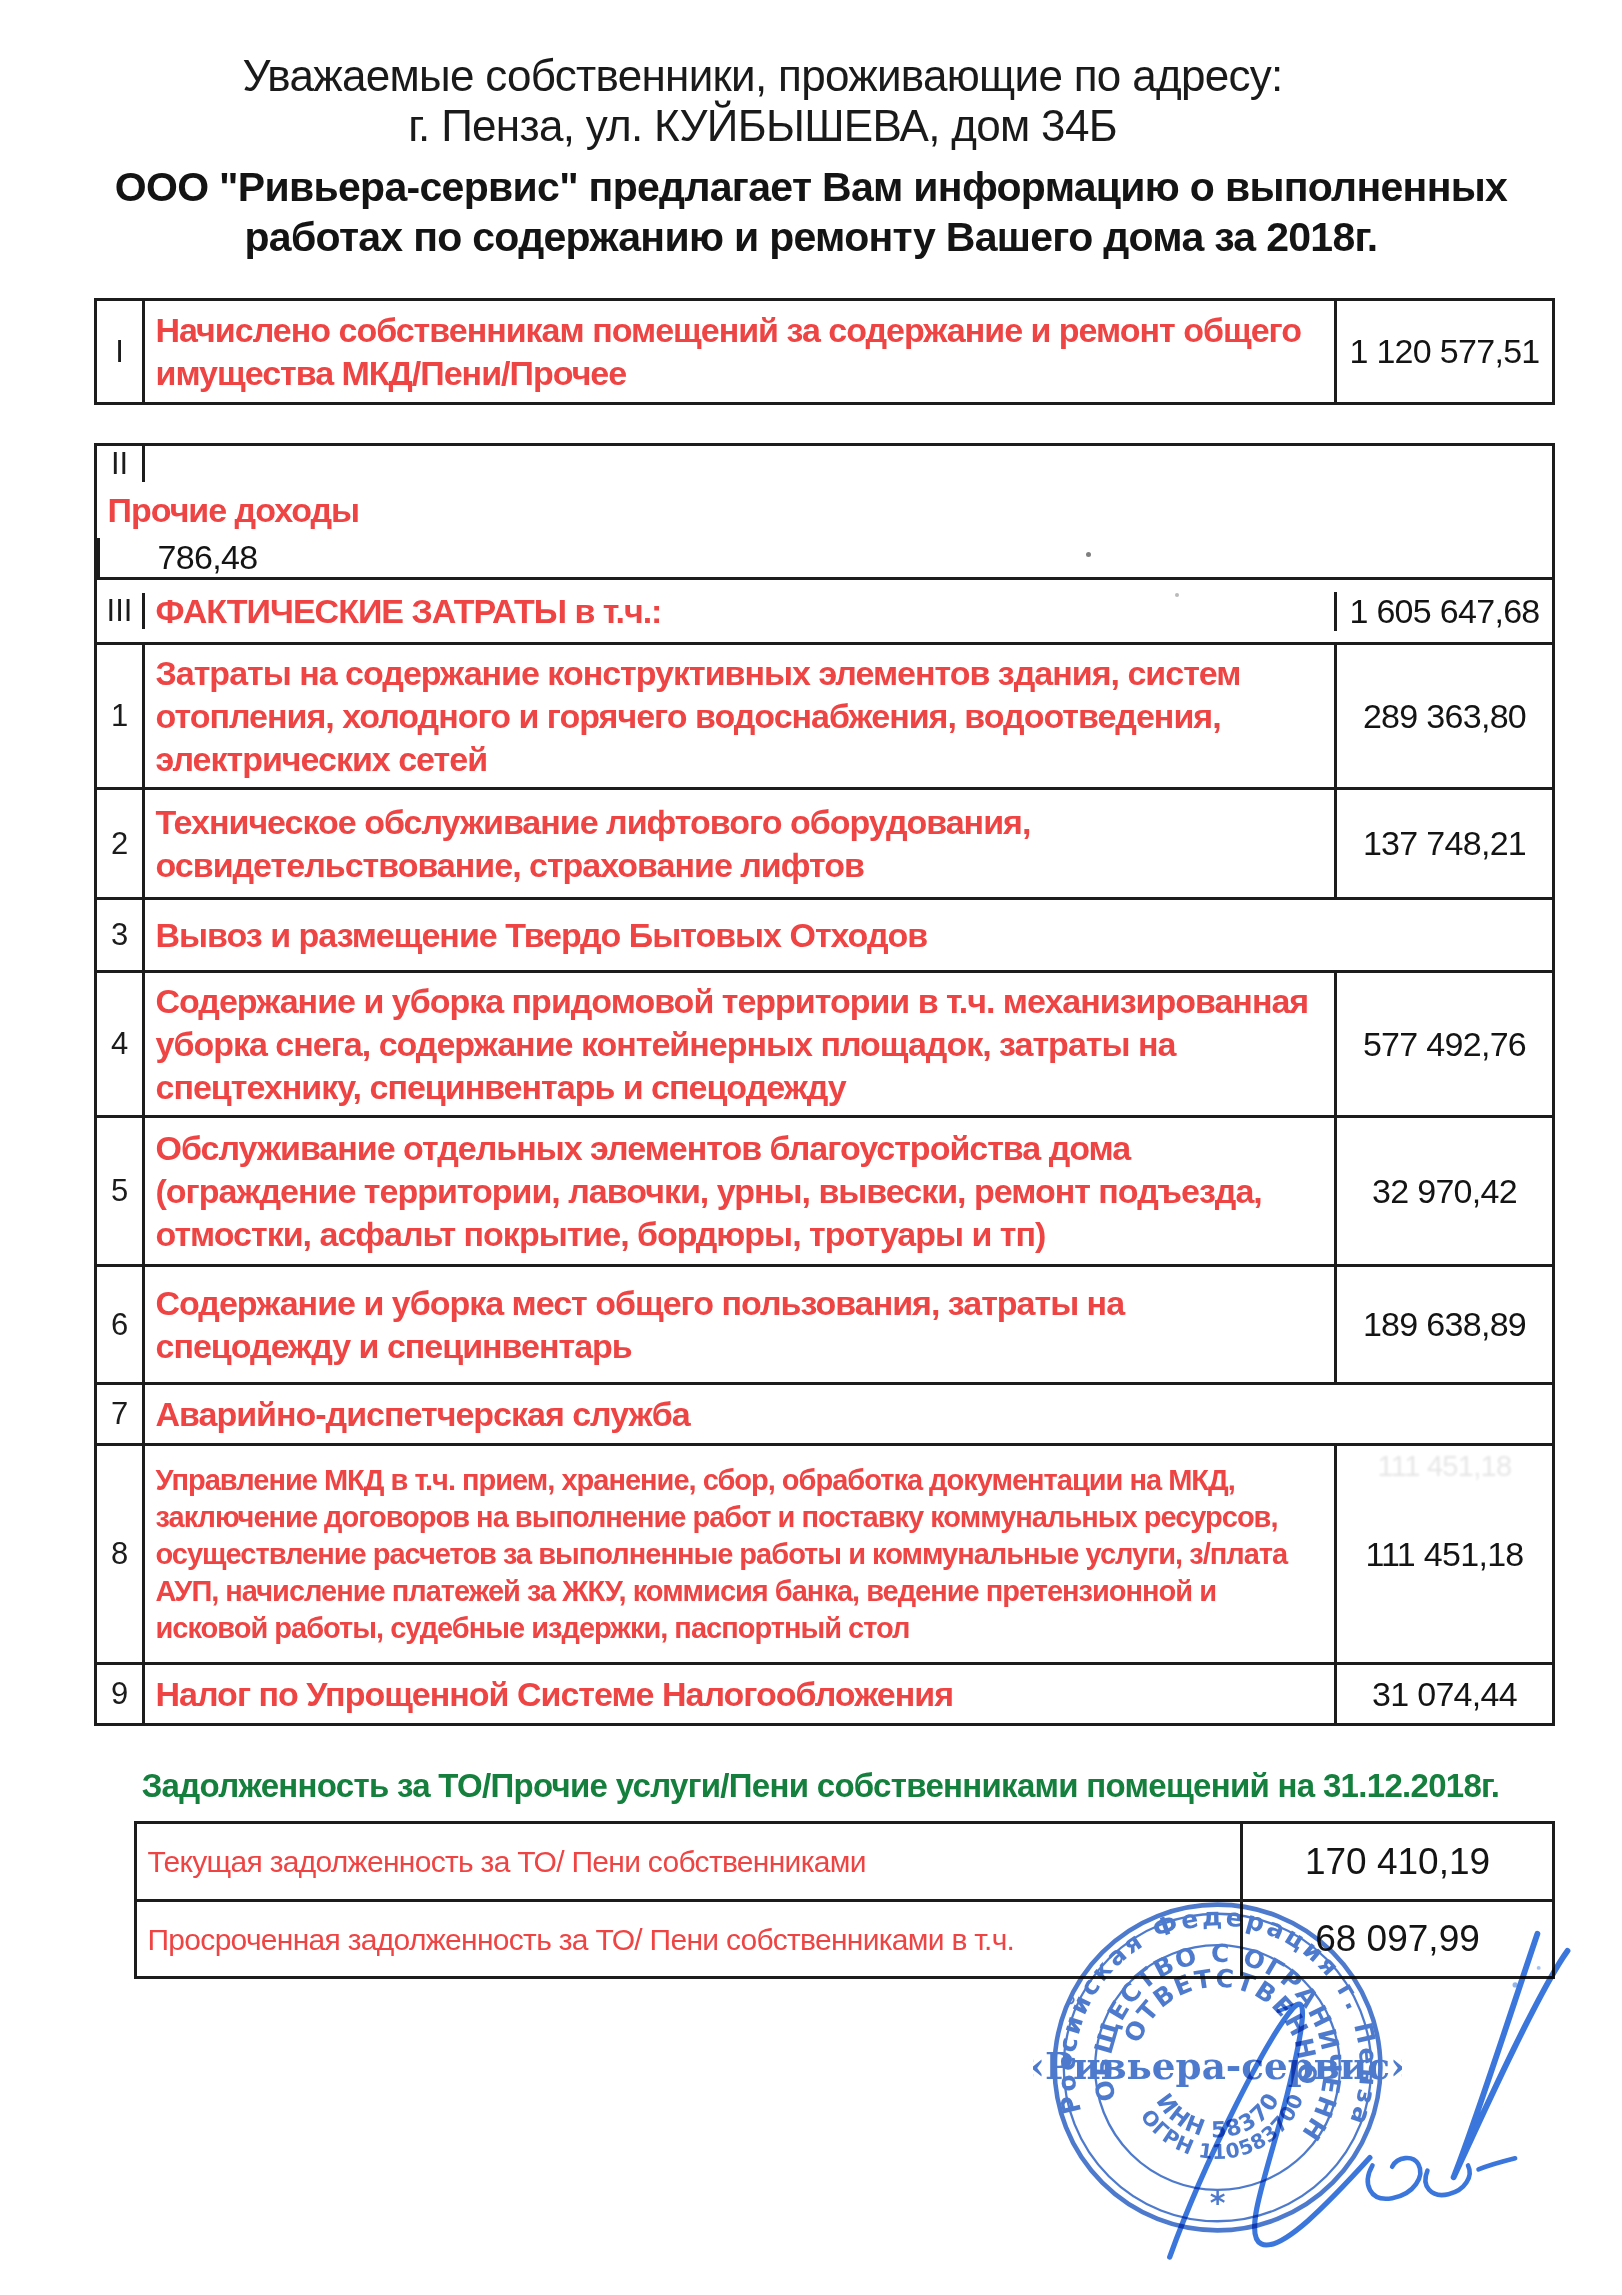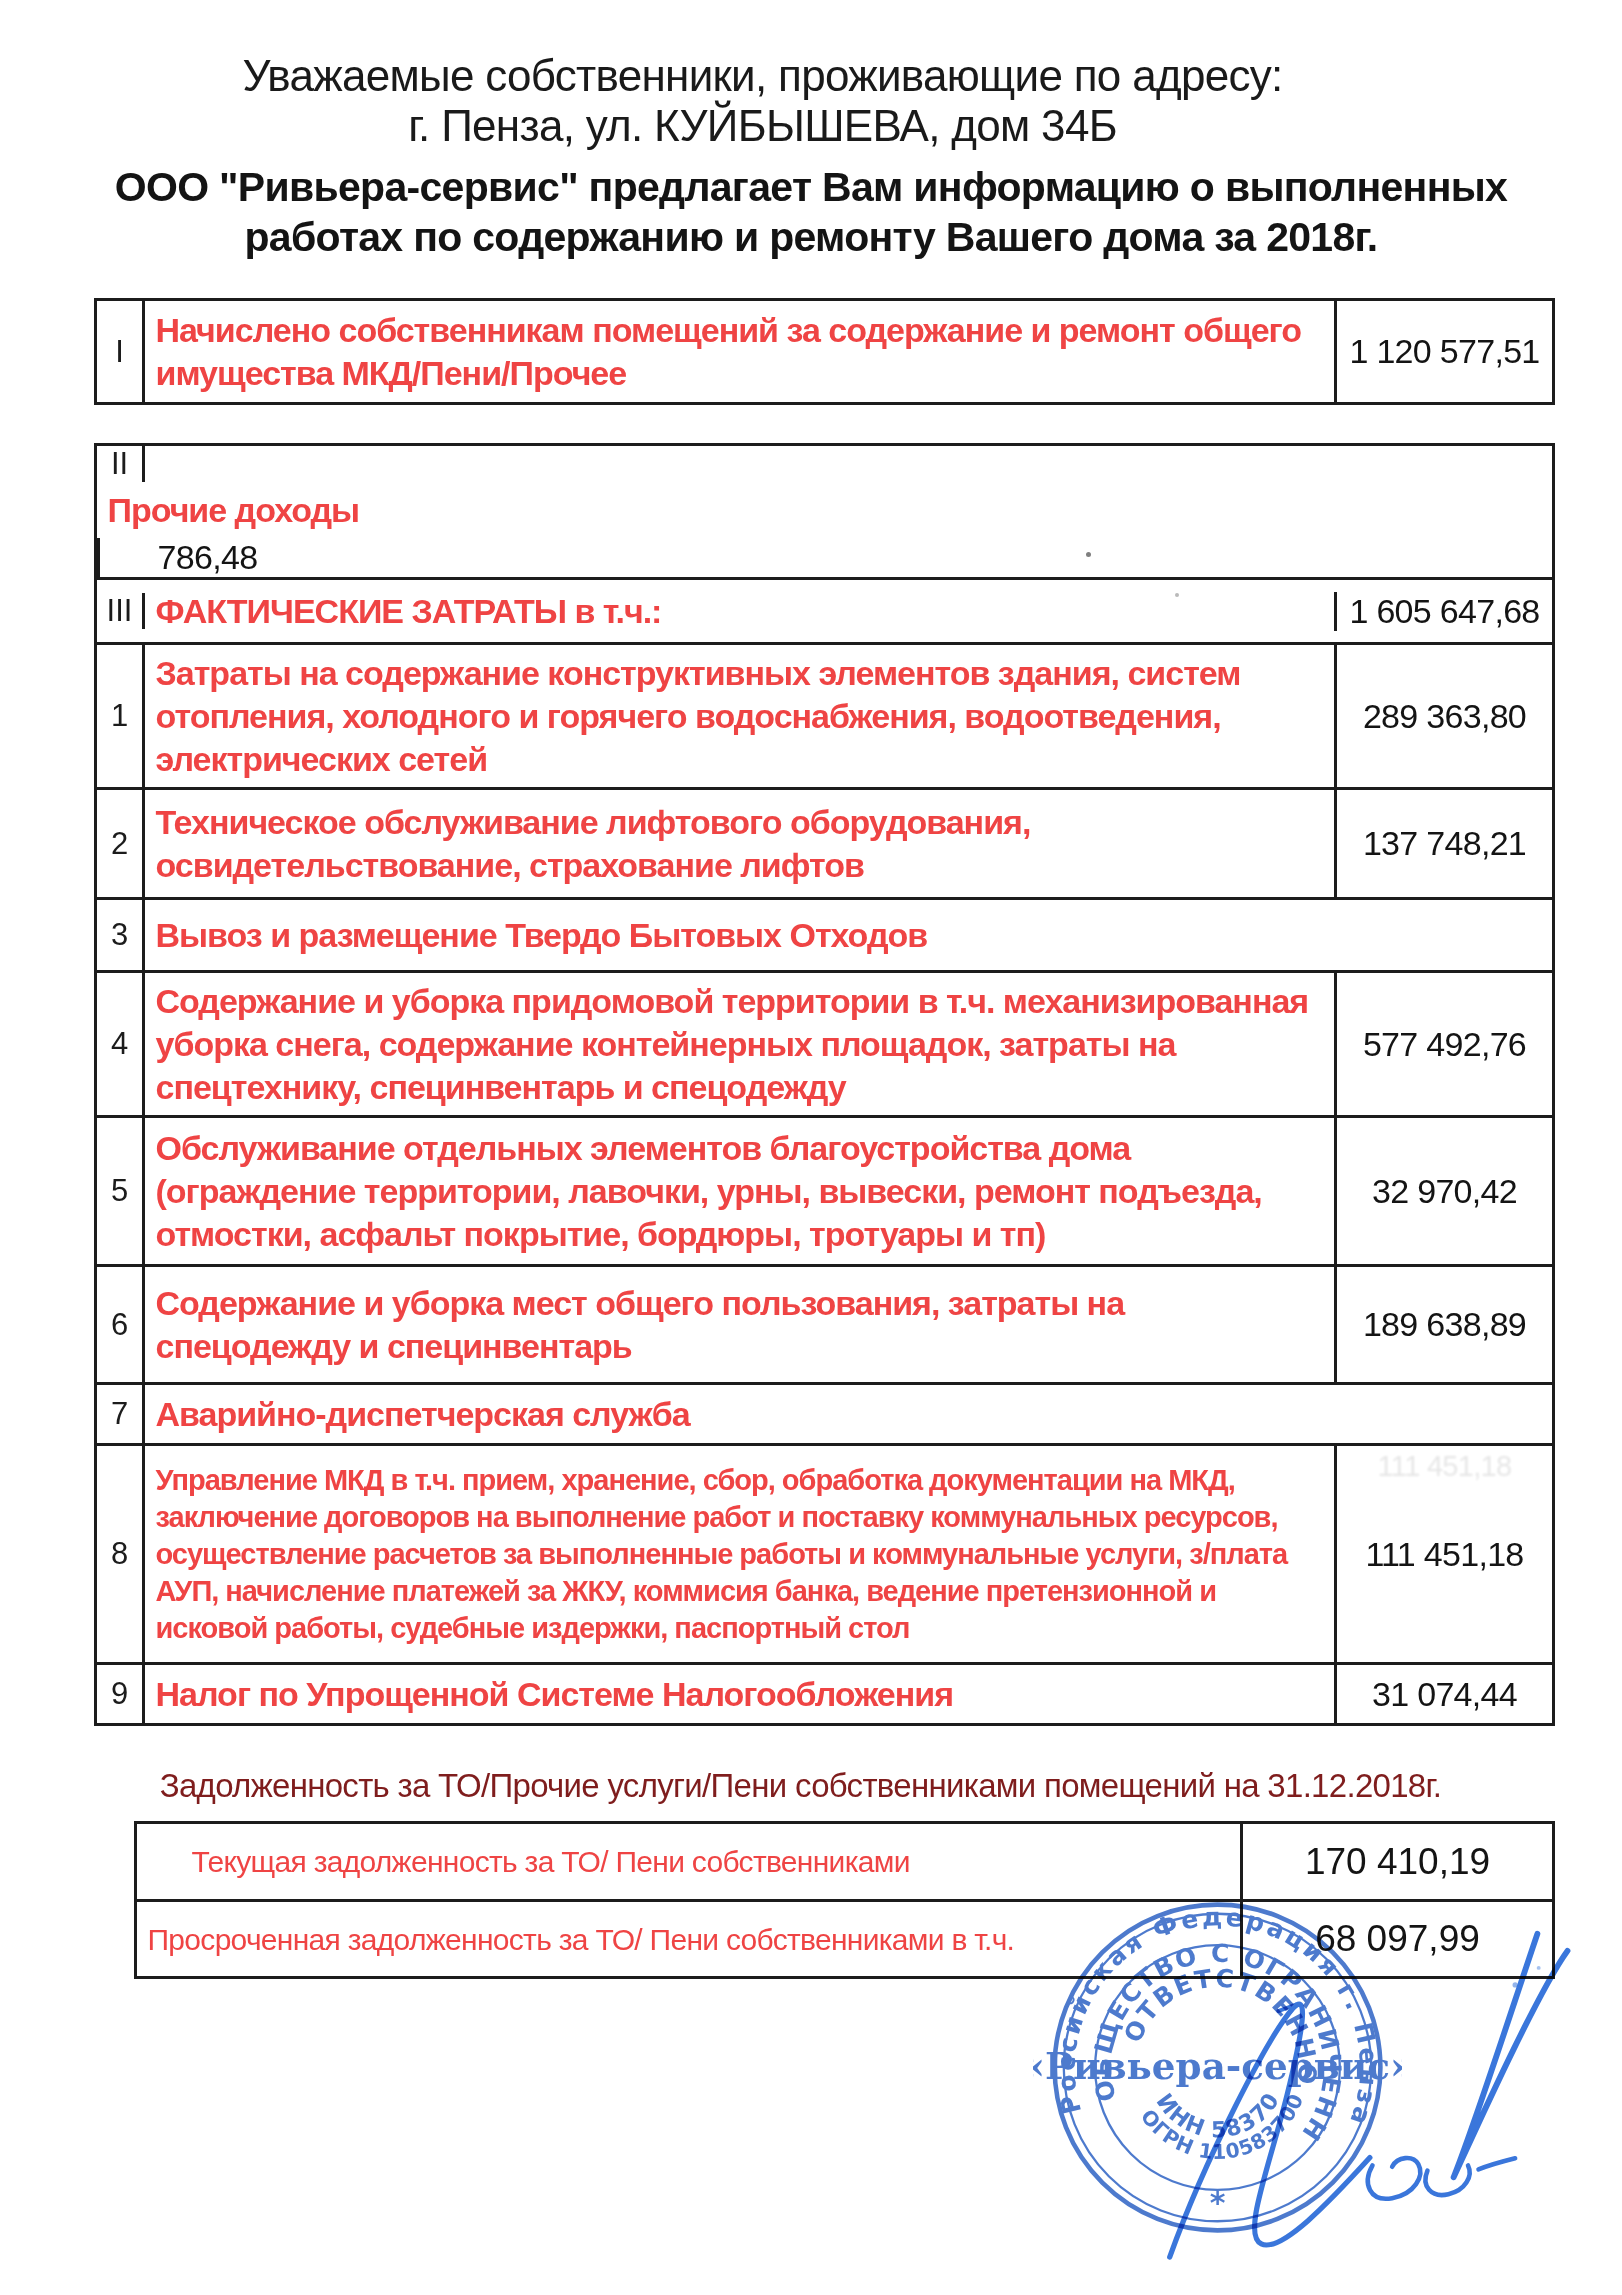--- a/index.html
+++ b/index.html
@@ -37,22 +37,22 @@
   .desc.small{font-size:29px;line-height:37px;}
   .val{
     width:218px;flex:none;justify-content:center;border-left:3.3px solid #1c1c1c;
     font-size:34px;font-weight:400;letter-spacing:-0.7px;color:#141414;position:relative;
   }
   
   .tbl.debt-tbl{left:134px;width:1421px;}
   .debt-tbl .desc{font-weight:400;font-size:30px;letter-spacing:-0.7px;}
   .debt-tbl .val{font-weight:400;font-size:37px;width:312px;letter-spacing:0;}
   .debt-heading{
-    position:absolute;left:38px;top:1767px;width:1525px;text-align:center;
-    font-size:33px;font-weight:400;letter-spacing:-0.7px;white-space:nowrap;color:#7f1d1d;
+    position:absolute;left:58px;top:1767px;width:1525px;text-align:center;
+    font-size:33px;font-weight:700;letter-spacing:-0.7px;white-space:nowrap;color:#15803d;
   }
   
   .ghost-val{
     position:absolute;top:3.9px;left:0;width:100%;text-align:center;
     opacity:0.10;filter:blur(1.3px);font-size:29px;
   }
   .dot-artifact{position:absolute;background:#3a3a3a;border-radius:50%;opacity:.65;}
   
   .stamp-wrap{position:absolute;left:1033px;top:1883px;width:369px;height:369px;
     mix-blend-mode:multiply;opacity:.92;}
@@ -135,21 +135,21 @@
   <div class="row" style="min-height:61px;">
     <div class="cell num">9</div>
     <div class="cell desc">Налог по Упрощенной Системе Налогообложения</div>
     <div class="cell val">31 074,44</div>
   </div>
 </div>
 
 <div class="debt-heading">Задолженность за ТО/Прочие услуги/Пени собственниками помещений на 31.12.2018г.</div>
 
 <div class="tbl debt-tbl" style="top:1821px;">
-  <div class="row" style="min-height:75px;padding-left:44px;">
+  <div class="row" style="min-height:75px;">
     <div class="cell desc">Текущая задолженность за ТО/ Пени собственниками</div>
     <div class="cell val">170 410,19</div>
   </div>
   <div class="row" style="min-height:77px;text-align:right;">
     <div class="cell desc">Просроченная задолженность за ТО/ Пени собственниками в т.ч.</div>
     <div class="cell val">68 097,99</div>
   </div>
 </div>
 
 <div class="dot-artifact" style="left:1086px;top:552px;width:5.2px;height:5.2px;"></div>

